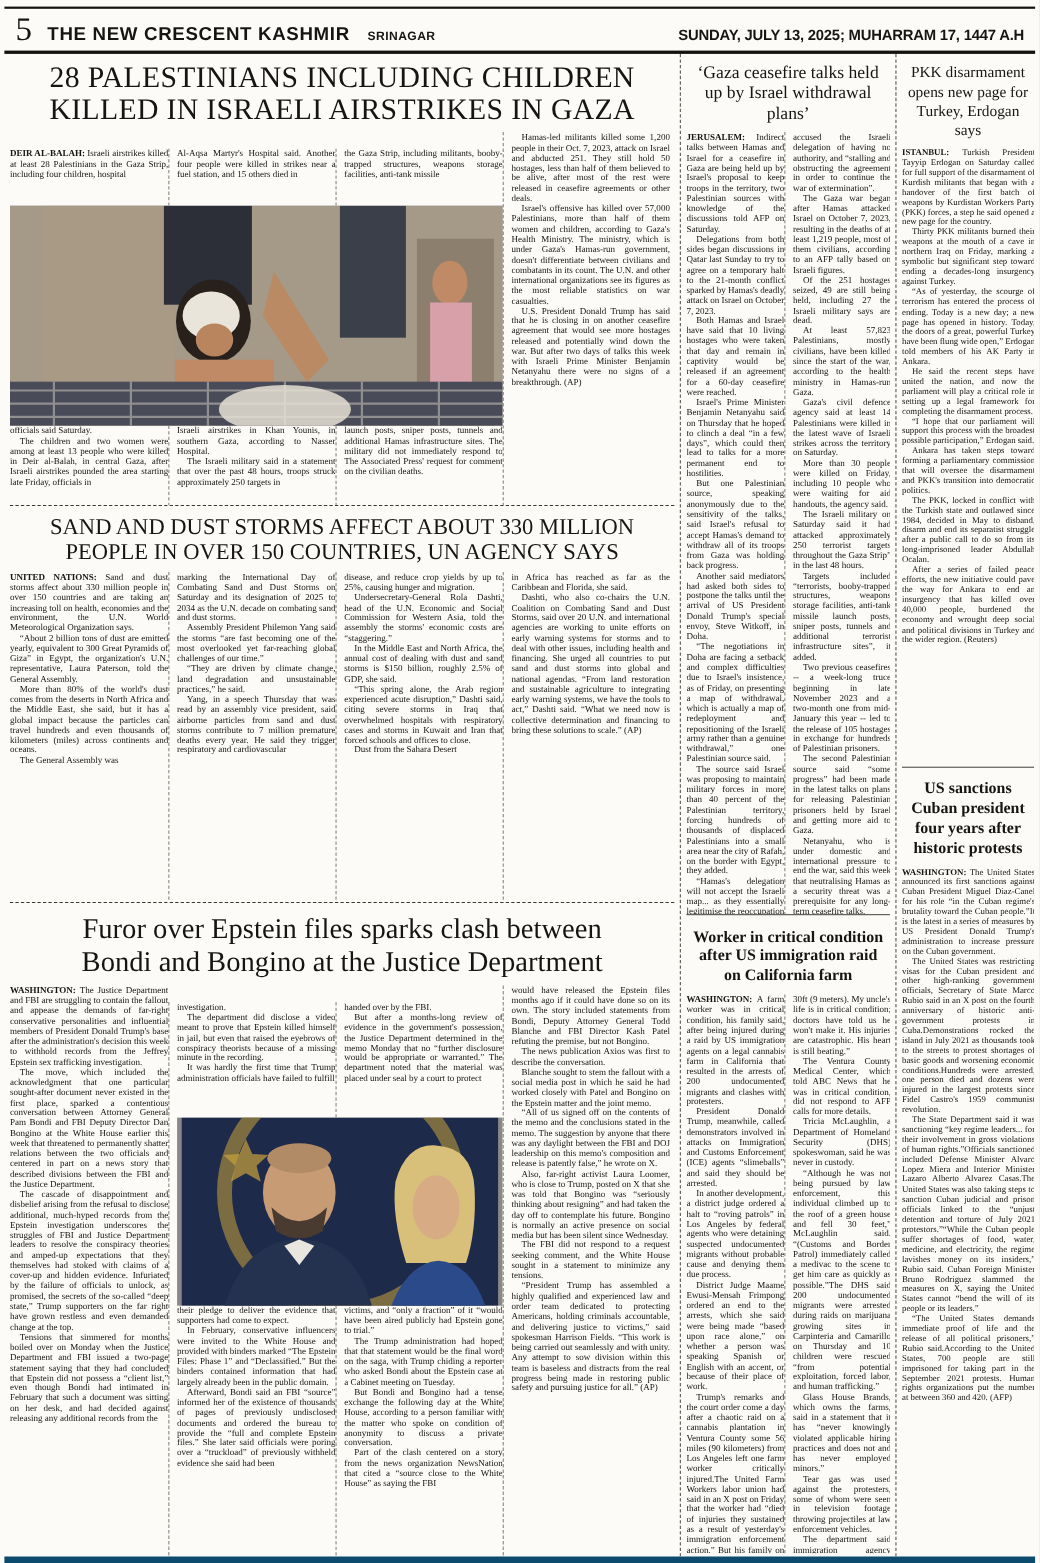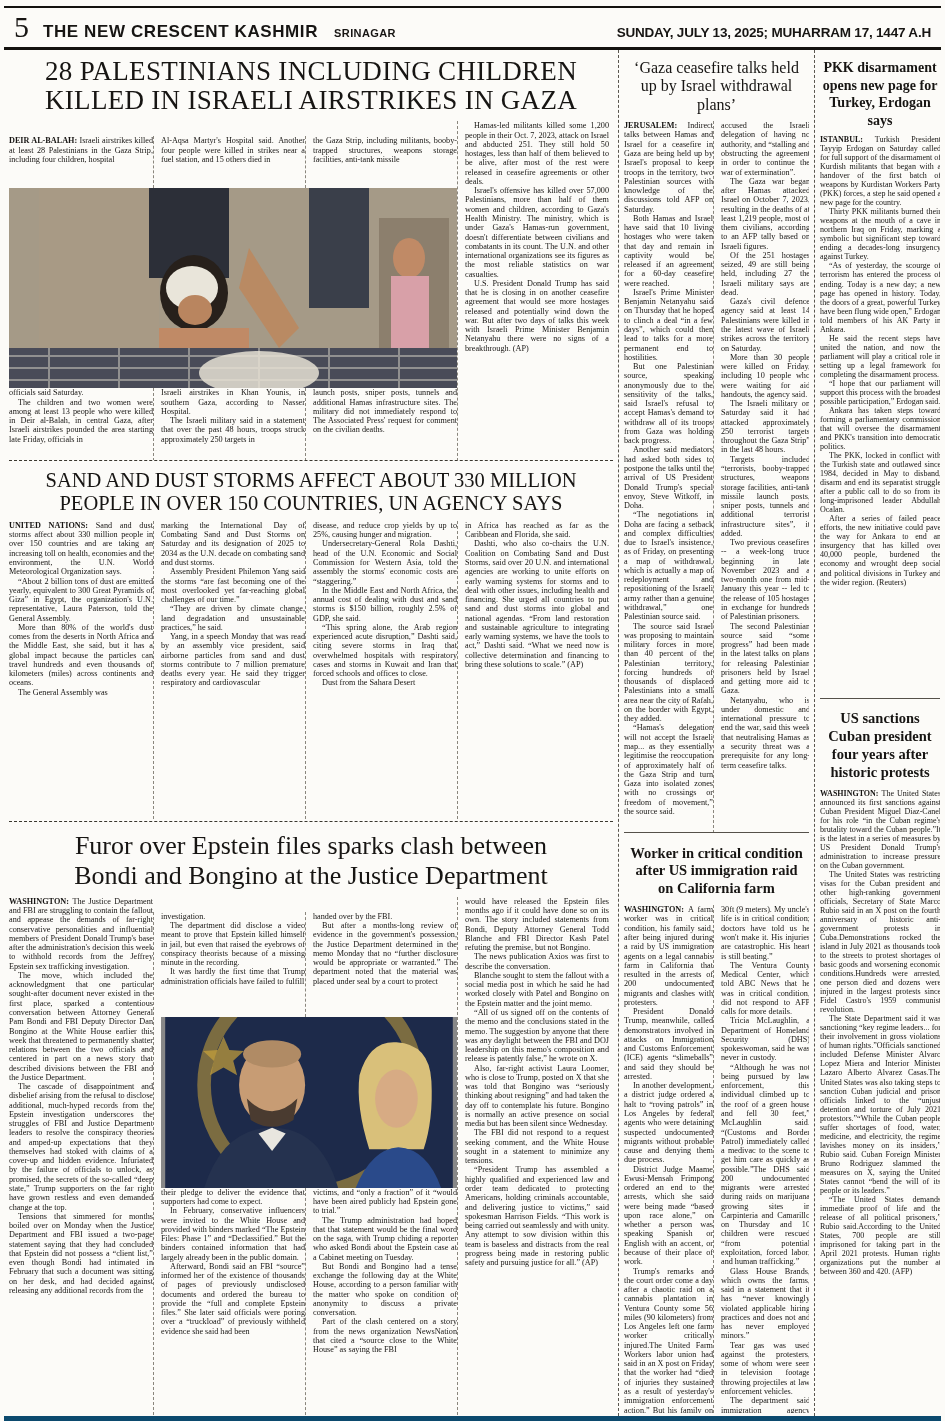--- a/index.html
+++ b/index.html
@@ -27,21 +27,21 @@
   section{padding:0 5px;}
   article{overflow:hidden;}
   .sep-b{border-bottom:1px dashed #3a372f;}
   .sep-s{border-bottom:1px solid #55514a;}
   h1,h2,h3{font-weight:400;text-align:center;margin:0;}
   .hl-gaza{font-size:27px;line-height:1.08;padding:7px 30px 6px 30px;letter-spacing:.3px;}
   .hl-sand{font-size:20.5px;line-height:1.12;padding:8px 24px 6px 24px;}
   .hl-epstein{font-size:26px;line-height:1.15;padding:9px 60px 6px 60px;}
   .hl-cease{font-size:16px;line-height:1.15;padding:9px 2px 7px 2px;}
   .hl-worker{font-size:14.5px;line-height:1.2;padding:12px 6px 8px 6px;font-weight:bold;}
-  .hl-pkk{font-size:14px;line-height:1.25;padding:9px 2px 6px 2px;font-weight:bold;}
+  .hl-pkk{font-size:14px;line-height:1.25;padding:9px 2px 6px 2px;font-weight:normal;}
   .hl-cuba{font-size:14.5px;line-height:1.25;padding:10px 2px 7px 2px;font-weight:bold;}
   .body-cols{display:flex;gap:8px;}
   .tcol{font-size:8.2px;line-height:1.13;text-align:justify;overflow:hidden;}
   .tcol + .tcol, .vblock + .tcol, .tcol + .vblock{border-left:1px dashed #8a867d;padding-left:7px;margin-left:-8px;}
   .right-col .tcol{font-size:8px;}
   p{margin:0;text-indent:9px;}
   p.cont,p.lead{text-indent:0;}
   p.lead b{font-weight:bold;}
   .frag{overflow:hidden;}
   .photo{display:block;background:#888;overflow:hidden;}
@@ -138,21 +138,21 @@
           <div class="tcol w-148">
               <p class="lead"><b>UNITED NATIONS: </b>Sand and dust storms affect about 330 million people in over 150 countries and are taking an increasing toll on health, economies and the environment, the U.N. World Meteorological Organization says.</p>
               <p>“About 2 billion tons of dust are emitted yearly, equivalent to 300 Great Pyramids of Giza” in Egypt, the organization's U.N. representative, Laura Paterson, told the General Assembly.</p>
               <p>More than 80% of the world's dust comes from the deserts in North Africa and the Middle East, she said, but it has a global impact because the particles can travel hundreds and even thousands of kilometers (miles) across continents and oceans.</p>
               <p>The General Assembly was</p>
             </div>
           <div class="tcol w-148">
               <p class="cont">marking the International Day of Combating Sand and Dust Storms on Saturday and its designation of 2025 to 2034 as the U.N. decade on combating sand and dust storms.</p>
               <p>Assembly President Philemon Yang said the storms “are fast becoming one of the most overlooked yet far-reaching global challenges of our time.”</p>
               <p>“They are driven by climate change, land degradation and unsustainable practices,” he said.</p>
-              <p>Yang, in a speech Monday that was read by an assembly vice president, said airborne particles from sand and dust storms contribute to 7 million premature deaths every year. He said they trigger respiratory and cardiovascular</p>
+              <p>Yang, in a speech Thursday that was read by an assembly vice president, said airborne particles from sand and dust storms contribute to 7 million premature deaths every year. He said they trigger respiratory and cardiovascular</p>
             </div>
           <div class="tcol w-148">
               <p class="cont">disease, and reduce crop yields by up to 25%, causing hunger and migration.</p>
               <p>Undersecretary-General Rola Dashti, head of the U.N. Economic and Social Commission for Western Asia, told the assembly the storms' economic costs are “staggering.”</p>
               <p>In the Middle East and North Africa, the annual cost of dealing with dust and sand storms is $150 billion, roughly 2.5% of GDP, she said.</p>
               <p>“This spring alone, the Arab region experienced acute disruption,” Dashti said, citing severe storms in Iraq that overwhelmed hospitals with respiratory cases and storms in Kuwait and Iran that forced schools and offices to close.</p>
               <p>Dust from the Sahara Desert</p>
             </div>
           <div class="tcol w-148">
               <p class="cont">in Africa has reached as far as the Caribbean and Florida, she said.</p>
@@ -225,32 +225,34 @@
         </div>
       </article>
     </section>
 
     <section>
       <article class="sep-s" style="height:782px;">
         <h3 class="hl-cease">‘Gaza ceasefire talks held up by Israel withdrawal plans’</h3>
         <div class="body-cols" style="height:722px;">
           <div class="tcol w-86">
               <p class="lead"><b>JERUSALEM: </b>Indirect talks between Hamas and Israel for a ceasefire in Gaza are being held up by Israel's proposal to keep troops in the territory, two Palestinian sources with knowledge of the discussions told AFP on Saturday.</p>
+              <p>Delegations from both sides began discussions in Qatar last Sunday to try to agree on a temporary halt to the 21-month conflict sparked by Hamas's deadly attack on Israel on October 7, 2023.</p>
               <p>Both Hamas and Israel have said that 10 living hostages who were taken that day and remain in captivity would be released if an agreement for a 60-day ceasefire were reached.</p>
               <p>Israel's Prime Minister Benjamin Netanyahu said on Thursday that he hoped to clinch a deal “in a few days”, which could then lead to talks for a more permanent end to hostilities.</p>
               <p>But one Palestinian source, speaking anonymously due to the sensitivity of the talks, said Israel's refusal to accept Hamas's demand to withdraw all of its troops from Gaza was holding back progress.</p>
               <p>Another said mediators had asked both sides to postpone the talks until the arrival of US President Donald Trump's special envoy, Steve Witkoff, in Doha.</p>
               <p>“The negotiations in Doha are facing a setback and complex difficulties due to Israel's insistence, as of Friday, on presenting a map of withdrawal, which is actually a map of redeployment and repositioning of the Israeli army rather than a genuine withdrawal,” one Palestinian source said.</p>
               <p>The source said Israel was proposing to maintain military forces in more than 40 percent of the Palestinian territory, forcing hundreds of thousands of displaced Palestinians into a small area near the city of Rafah, on the border with Egypt, they added.</p>
               <p>“Hamas's delegation will not accept the Israeli map... as they essentially legitimise the reoccupation of approximately half of the Gaza Strip and turn Gaza into isolated zones with no crossings or freedom of movement,” the source said.</p>
             </div>
           <div class="tcol w-86">
               <p class="cont">accused the Israeli delegation of having no authority, and “stalling and obstructing the agreement in order to continue the war of extermination”.</p>
               <p>The Gaza war began after Hamas attacked Israel on October 7, 2023, resulting in the deaths of at least 1,219 people, most of them civilians, according to an AFP tally based on Israeli figures.</p>
               <p>Of the 251 hostages seized, 49 are still being held, including 27 the Israeli military says are dead.</p>
+              <p>At least 57,823 Palestinians, mostly civilians, have been killed since the start of the war, according to the health ministry in Hamas-run Gaza.</p>
               <p>Gaza's civil defence agency said at least 14 Palestinians were killed in the latest wave of Israeli strikes across the territory on Saturday.</p>
               <p>More than 30 people were killed on Friday, including 10 people who were waiting for aid handouts, the agency said.</p>
               <p>The Israeli military on Saturday said it had attacked approximately 250 terrorist targets throughout the Gaza Strip” in the last 48 hours.</p>
               <p>Targets included “terrorists, booby-trapped structures, weapons storage facilities, anti-tank missile launch posts, sniper posts, tunnels and additional terrorist infrastructure sites”, it added.</p>
               <p>Two previous ceasefires -- a week-long truce beginning in late November 2023 and a two-month one from mid-January this year -- led to the release of 105 hostages in exchange for hundreds of Palestinian prisoners.</p>
               <p>The second Palestinian source said “some progress” had been made in the latest talks on plans for releasing Palestinian prisoners held by Israel and getting more aid to Gaza.</p>
               <p>Netanyahu, who is under domestic and international pressure to end the war, said this week that neutralising Hamas as a security threat was a prerequisite for any long-term ceasefire talks.</p>
             </div>
         </div>
       </article>
@@ -290,19 +292,19 @@
             <p>The PKK, locked in conflict with the Turkish state and outlawed since 1984, decided in May to disband, disarm and end its separatist struggle after a public call to do so from its long-imprisoned leader Abdullah Ocalan.</p>
             <p>After a series of failed peace efforts, the new initiative could pave the way for Ankara to end an insurgency that has killed over 40,000 people, burdened the economy and wrought deep social and political divisions in Turkey and the wider region. (Reuters)</p>
           </div>
       </article>
       <article style="height:714px;">
         <h3 class="hl-cuba">US sanctions Cuban president four years after historic protests</h3>
         <div class="tcol w-119" style="height:616px;">
             <p class="lead"><b>WASHINGTON: </b>The United States announced its first sanctions against Cuban President Miguel Diaz-Canel for his role “in the Cuban regime's brutality toward the Cuban people.”It is the latest in a series of measures by US President Donald Trump's administration to increase pressure on the Cuban government.</p>
             <p>The United States was restricting visas for the Cuban president and other high-ranking government officials, Secretary of State Marco Rubio said in an X post on the fourth anniversary of historic anti-government protests in Cuba.Demonstrations rocked the island in July 2021 as thousands took to the streets to protest shortages of basic goods and worsening economic conditions.Hundreds were arrested, one person died and dozens were injured in the largest protests since Fidel Castro's 1959 communist revolution.</p>
             <p>The State Department said it was sanctioning “key regime leaders... for their involvement in gross violations of human rights.”Officials sanctioned included Defense Minister Alvaro Lopez Miera and Interior Minister Lazaro Alberto Alvarez Casas.The United States was also taking steps to sanction Cuban judicial and prison officials linked to the “unjust detention and torture of July 2021 protestors.”“While the Cuban people suffer shortages of food, water, medicine, and electricity, the regime lavishes money on its insiders,” Rubio said. Cuban Foreign Minister Bruno Rodriguez slammed the measures on X, saying the United States cannot “bend the will of its people or its leaders.”</p>
-            <p>“The United States demands immediate proof of life and the release of all political prisoners,” Rubio said.According to the United States, 700 people are still imprisoned for taking part in the April 2021 protests. Human rights organizations put the number at between 360 and 420. (AFP)</p>
+            <p>“The United States demands immediate proof of life and the release of all political prisoners,” Rubio said.According to the United States, 700 people are still imprisoned for taking part in the September 2021 protests. Human rights organizations put the number at between 360 and 420. (AFP)</p>
           </div>
       </article>
     </section>
 
   </div>
 </div>
 
 </body></html>

